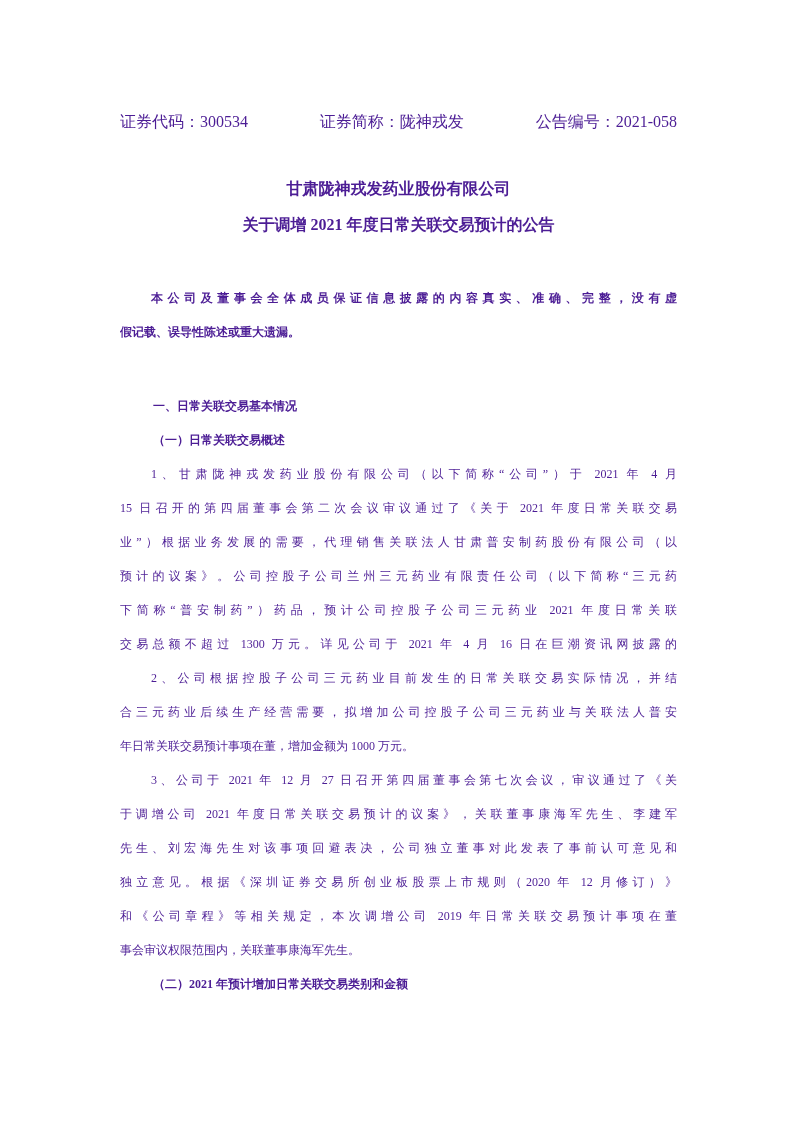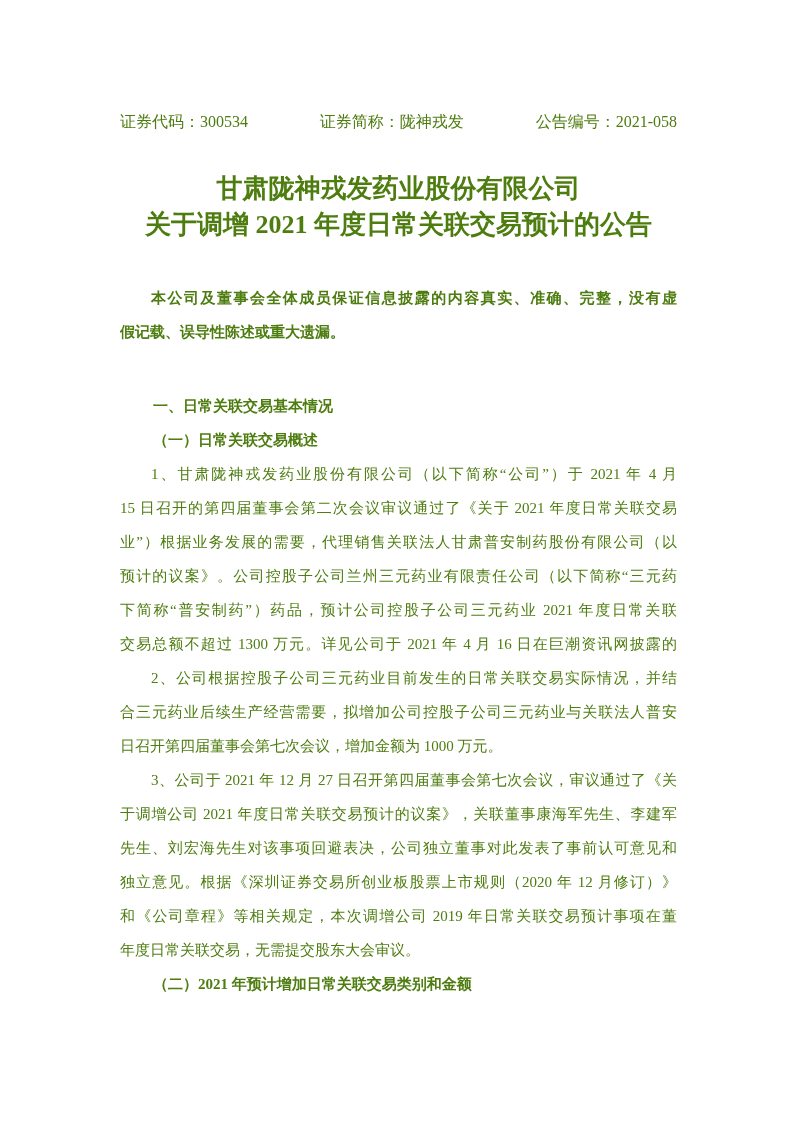--- a/index.html
+++ b/index.html
@@ -1,21 +1,21 @@
 <!DOCTYPE html>
 <html lang="zh"><head>
 <meta charset="utf-8">
 <style>
   html, body { margin: 0; padding: 0; background: #ffffff; }
   .page {
     position: relative;
     width: 793px;
     height: 1122px;
     background: #ffffff;
-    color: #4d7c0f;
+    color: #4c1d95;
     font-family: "Liberation Serif", "DejaVu Serif", serif;
     overflow: hidden;
   }
   .content {
     position: absolute;
     left: 120px;
     top: 0;
     width: 557px;
     padding-top: 112px;
   }
@@ -23,24 +23,24 @@
     display: flex;
     justify-content: space-between;
     font-size: 16px;
     line-height: 20px;
     white-space: nowrap;
   }
   .title-block {
     margin-top: 39px;
     text-align: center;
     font-weight: bold;
-    font-size: 26px;
+    font-size: 16px;
     line-height: 36px;
   }
-  .blk { font-size: 15px; font-family: Liberation Serif, serif; }
+  .blk { font-size: 12px; font-family: Liberation Serif, serif; }
   .heading {
     font-weight: bold;
     line-height: 34px;
     height: 34px;
     padding-left: 33px;
     overflow: hidden;
   }
   .para-bold { font-weight: bold; margin-top: 38px; }
   .para-bold + .heading { margin-top: 40px; }
   .pline {
@@ -82,27 +82,27 @@
           <div class="pline first">1、甘肃陇神戎发药业股份有限公司（以下简称“公司”）于 2021 年 4 月</div>
           <div class="pline">15 日召开的第四届董事会第二次会议审议通过了《关于 2021 年度日常关联交易</div>
           <div class="pline">业”）根据业务发展的需要，代理销售关联法人甘肃普安制药股份有限公司（以</div>
           <div class="pline">预计的议案》。公司控股子公司兰州三元药业有限责任公司（以下简称“三元药</div>
           <div class="pline">下简称“普安制药”）药品，预计公司控股子公司三元药业 2021 年度日常关联</div>
           <div class="pline">交易总额不超过 1300 万元。详见公司于 2021 年 4 月 16 日在巨潮资讯网披露的</div>
         </div>
         <div class="blk para">
           <div class="pline first">2、公司根据控股子公司三元药业目前发生的日常关联交易实际情况，并结</div>
           <div class="pline">合三元药业后续生产经营需要，拟增加公司控股子公司三元药业与关联法人普安</div>
-          <div class="pline last">日召开第四届董事会第七次会议，增加金额为 1000 万元。</div>
+          <div class="pline last">年日常关联交易预计事项在董，增加金额为 1000 万元。</div>
         </div>
         <div class="blk para">
           <div class="pline first">3、公司于 2021 年 12 月 27 日召开第四届董事会第七次会议，审议通过了《关</div>
           <div class="pline">于调增公司 2021 年度日常关联交易预计的议案》，关联董事康海军先生、李建军</div>
           <div class="pline">先生、刘宏海先生对该事项回避表决，公司独立董事对此发表了事前认可意见和</div>
           <div class="pline">独立意见。根据《深圳证券交易所创业板股票上市规则（2020 年 12 月修订）》</div>
           <div class="pline">和《公司章程》等相关规定，本次调增公司 2019 年日常关联交易预计事项在董</div>
-          <div class="pline last">年度日常关联交易，无需提交股东大会审议。</div>
+          <div class="pline last">事会审议权限范围内，关联董事康海军先生。</div>
         </div>
         <div class="blk heading">（二）2021 年预计增加日常关联交易类别和金额</div>
       </div>
 
   </div>
 </div>
 
 </body></html>

